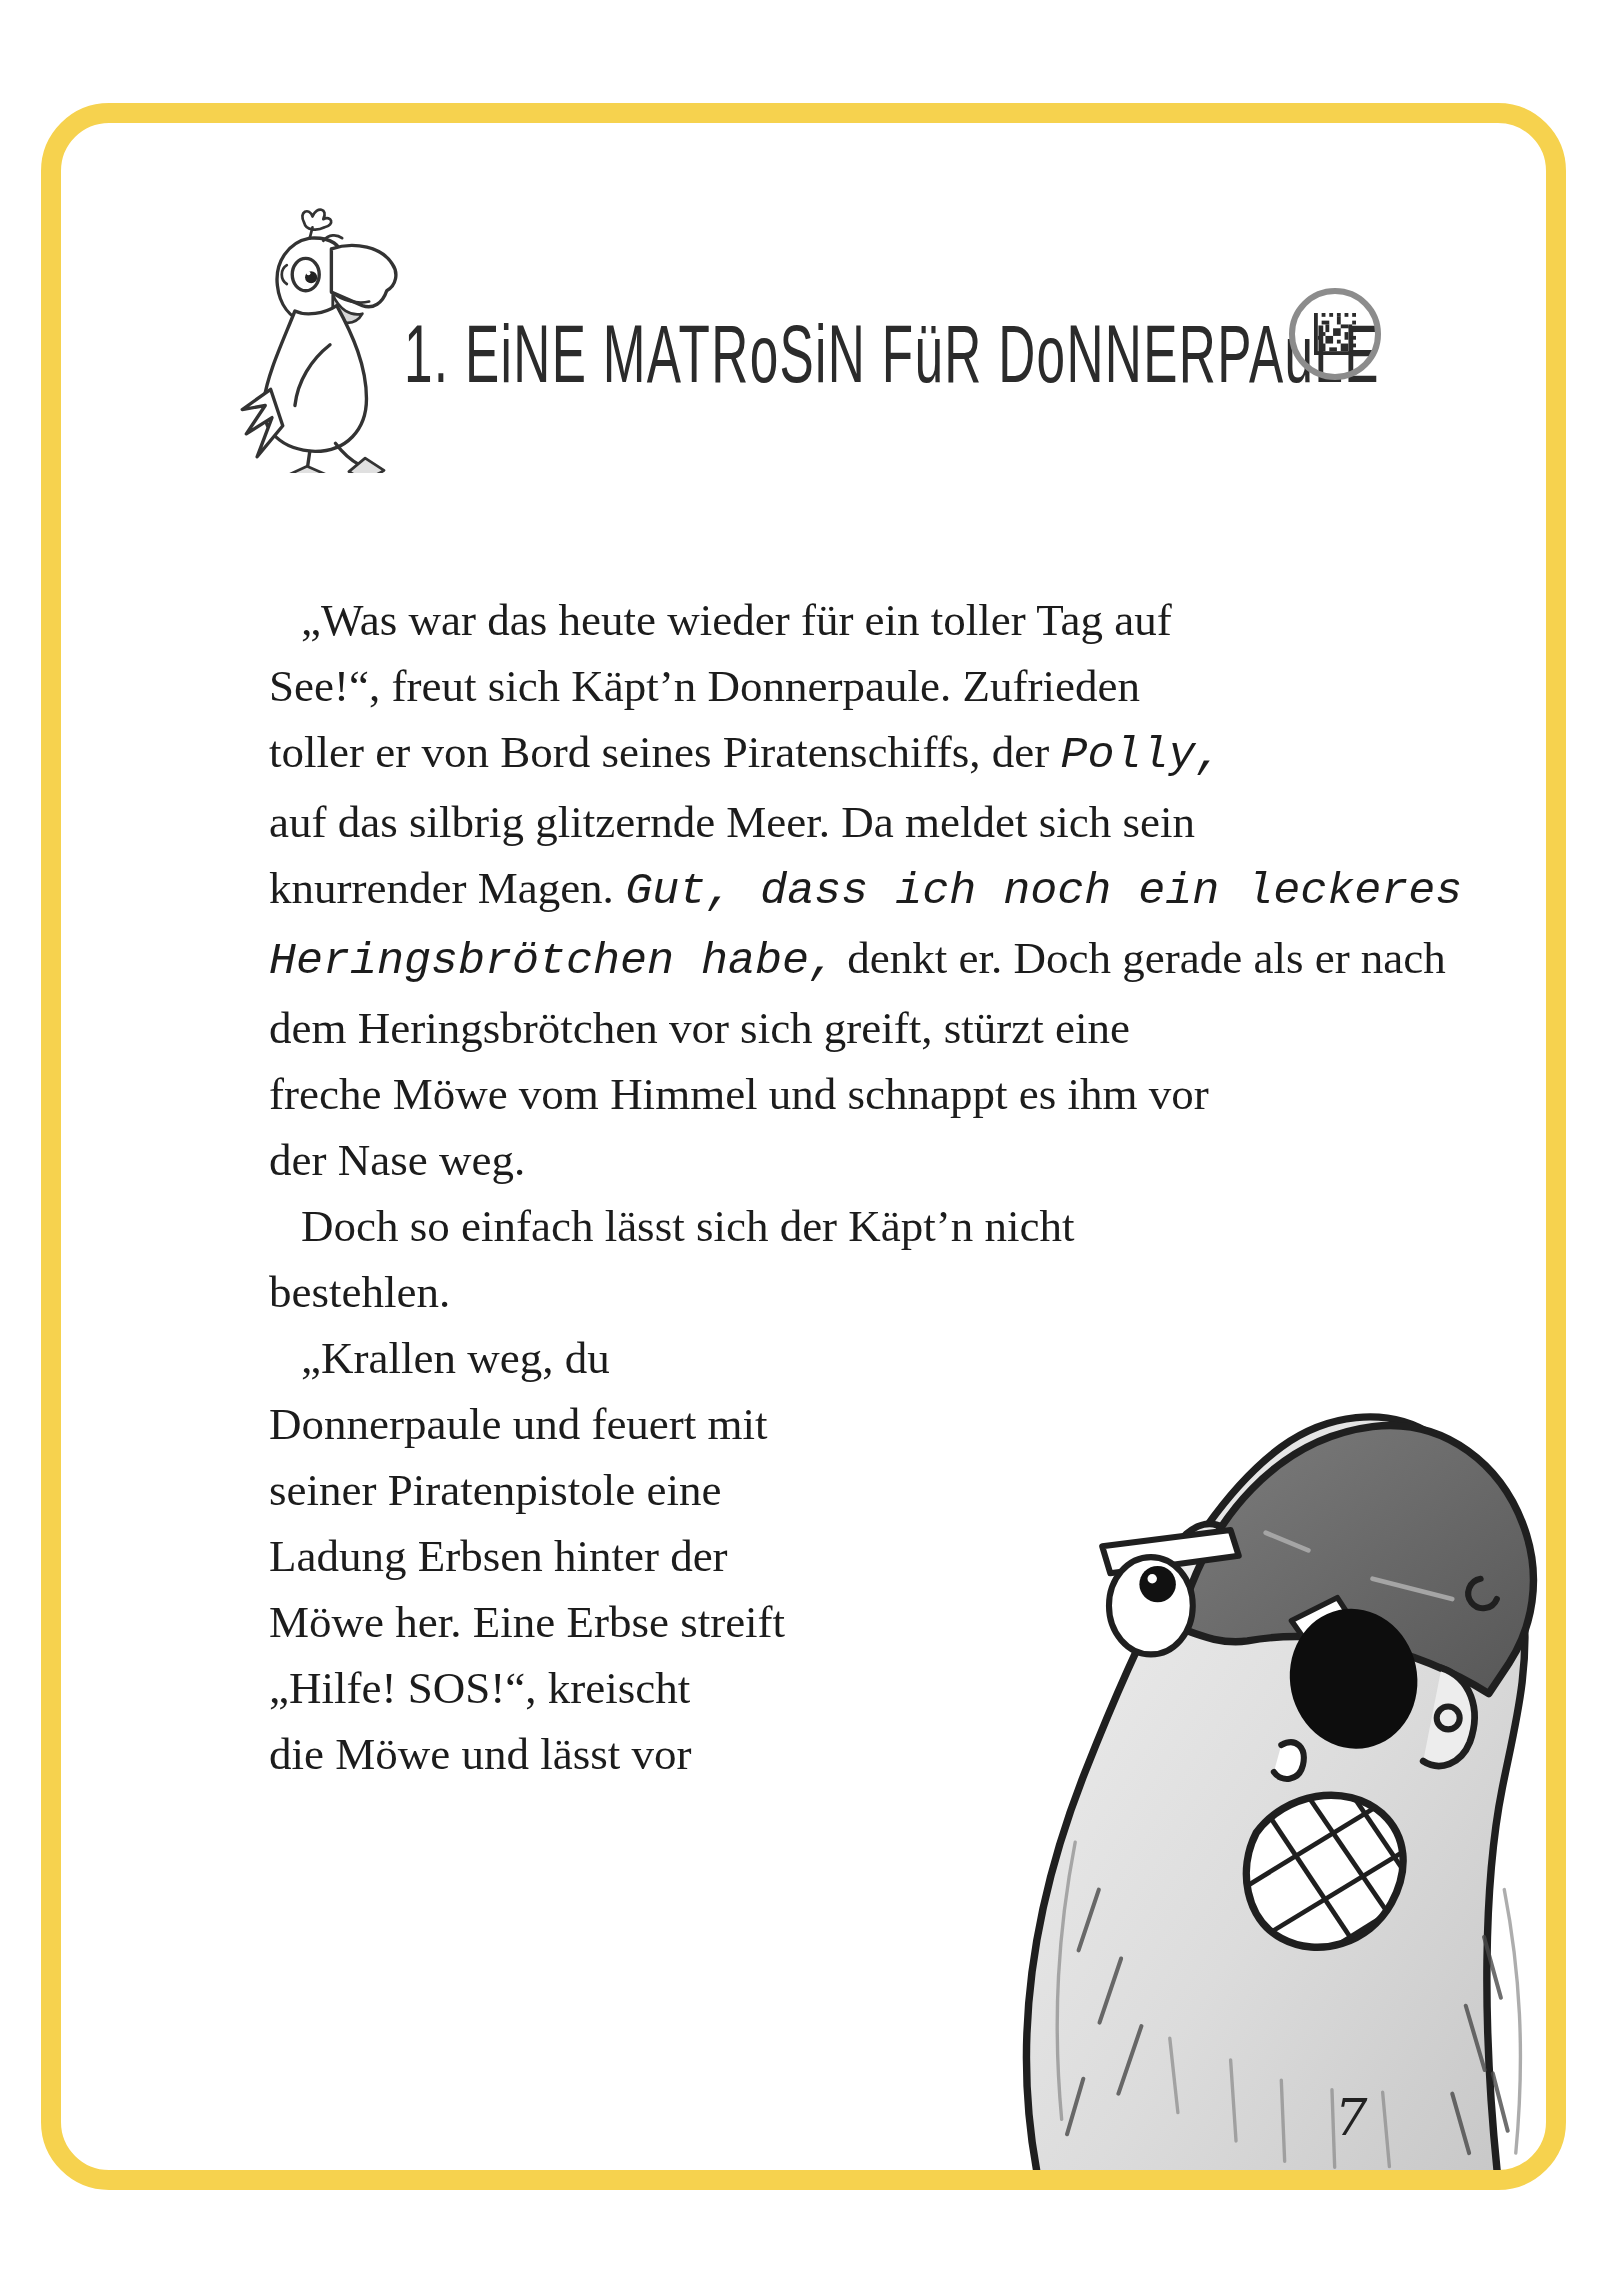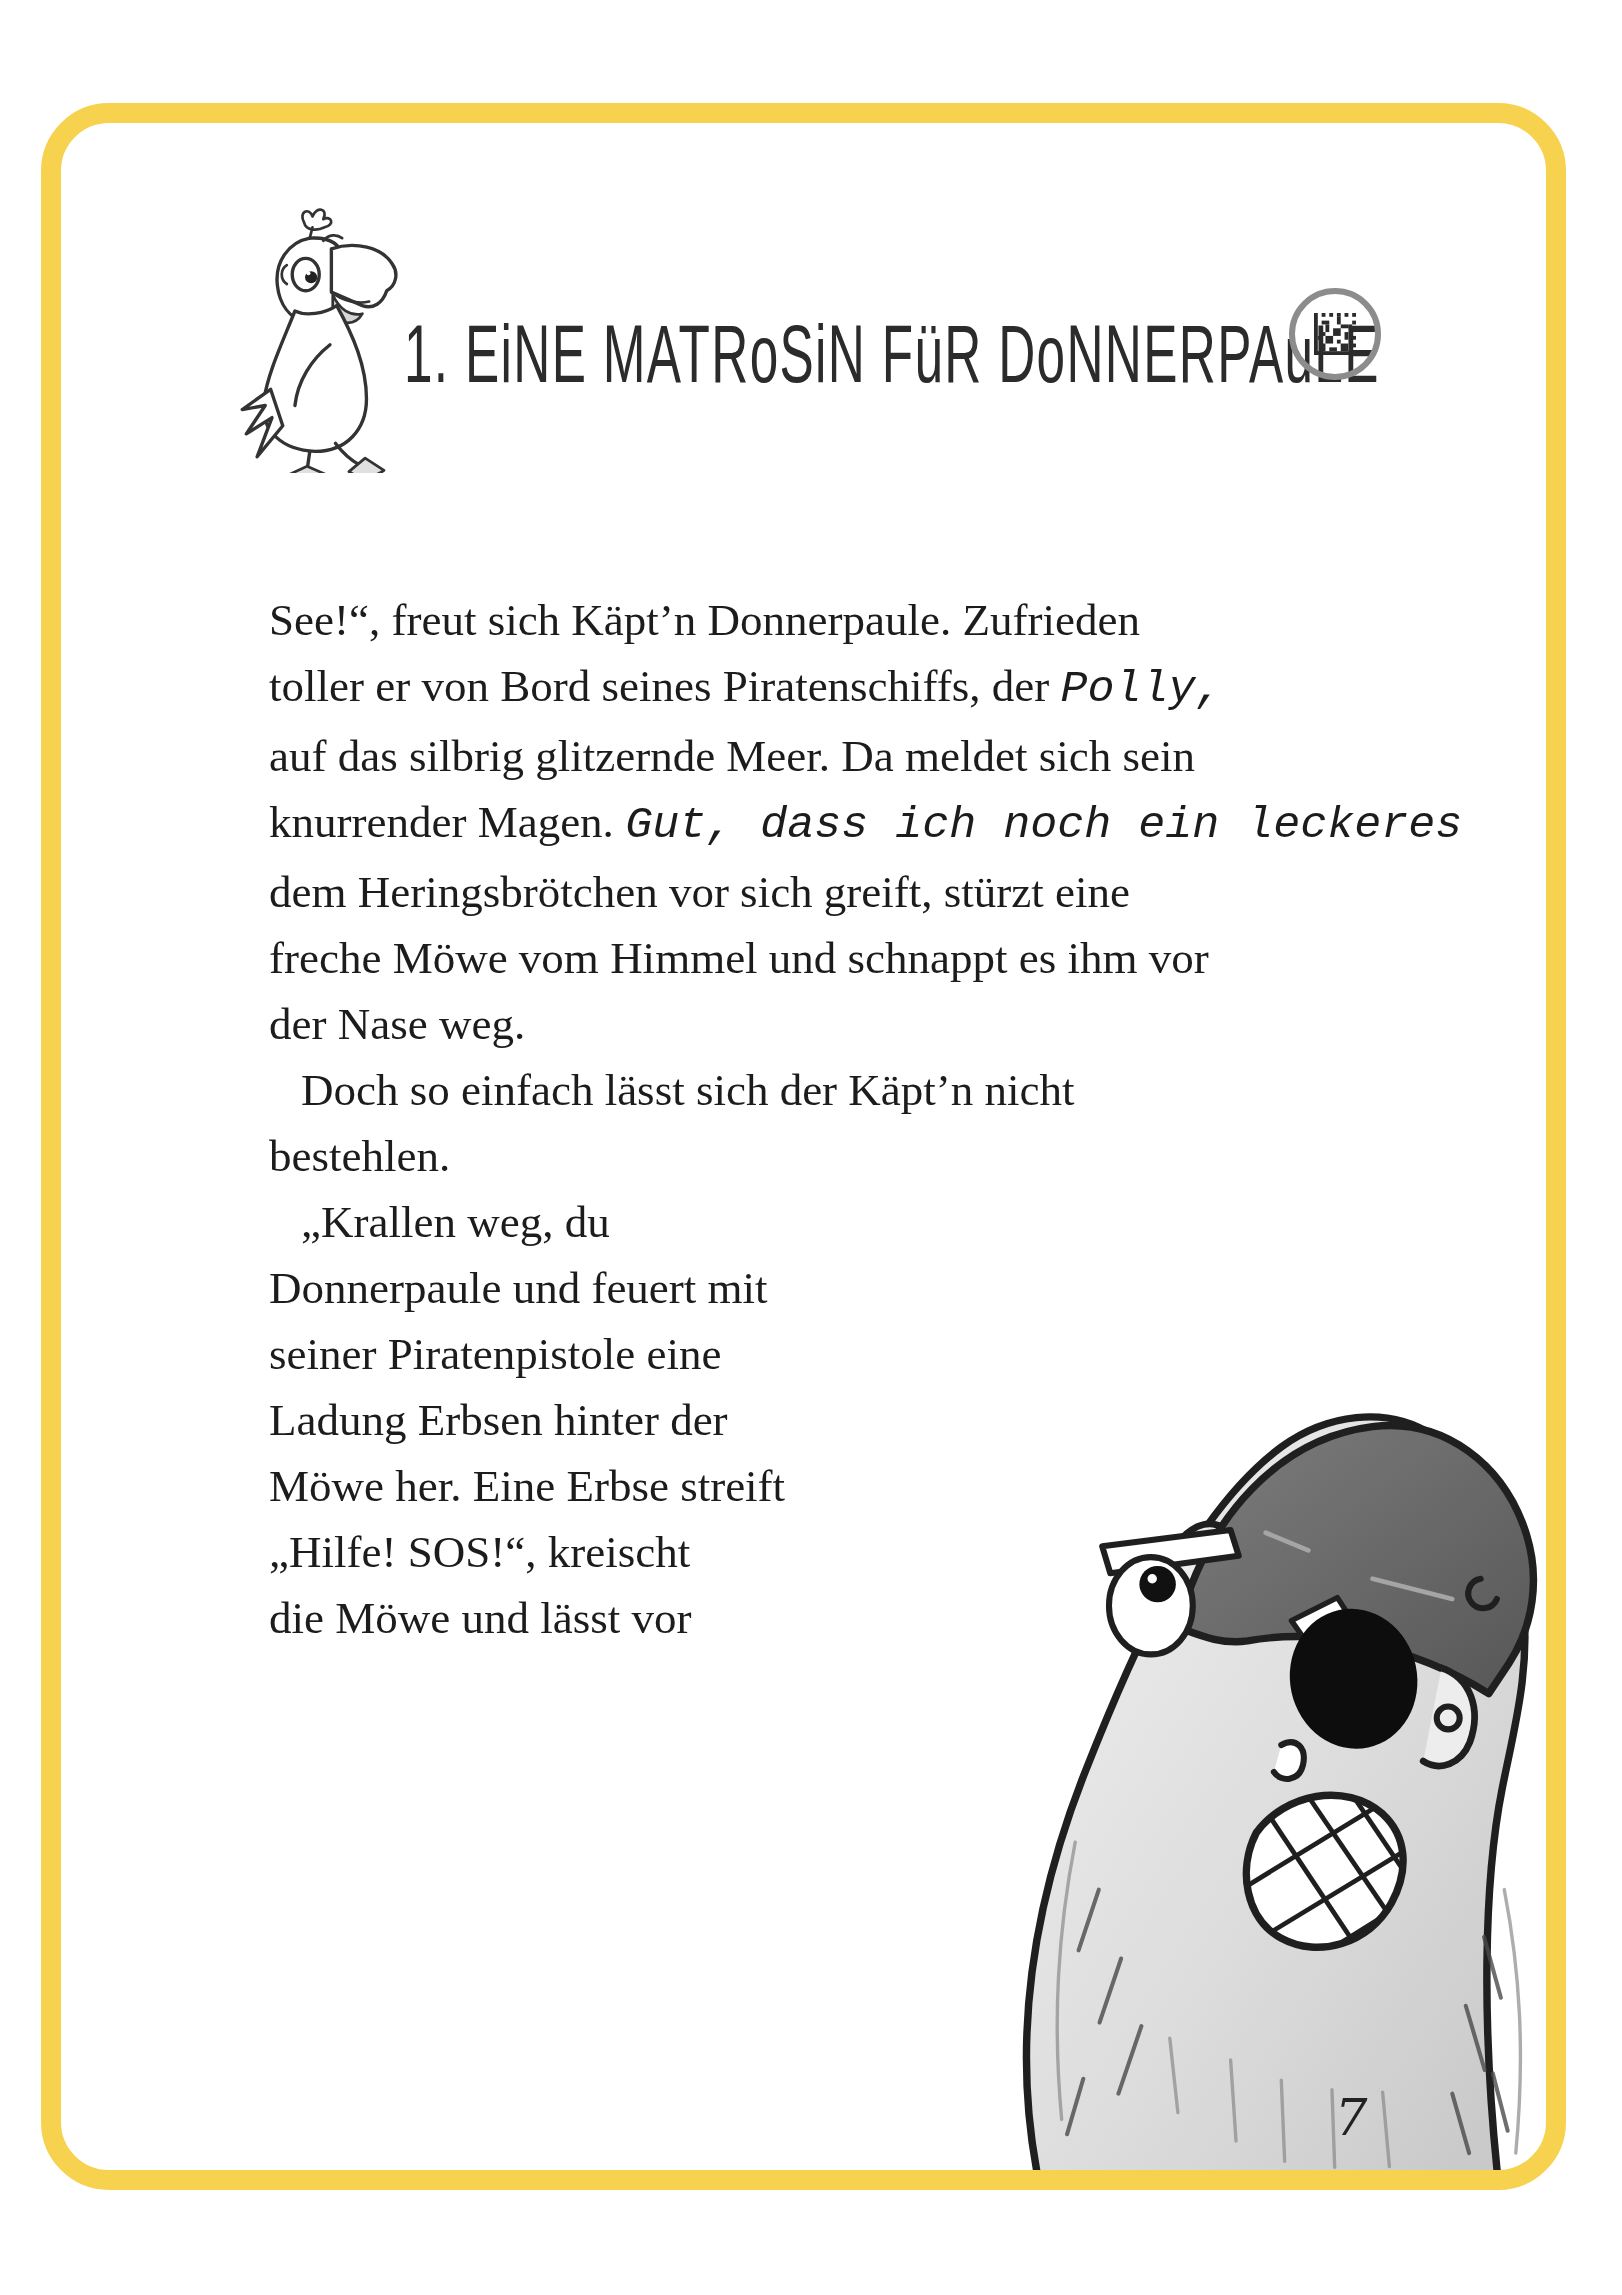--- a/index.html
+++ b/index.html
@@ -131,24 +131,26 @@
           <rect x="2" y="8" width="1" height="2"></rect>
         <rect x="4" y="9" width="2" height="1"></rect>
           <rect x="7" y="8" width="2" height="2"></rect>
         <rect x="9" y="3" width="1" height="1"></rect>
           <rect x="1" y="6" width="1" height="1"></rect>
       </g>
     </svg>
   </div>
 
   <div class="body-text">
+    <div class="line indent">„Was war das heute wieder für ein toller Tag auf</div>
     <div class="line">See!“, freut sich Käpt’n Donnerpaule. Zufrieden</div>
     <div class="line"><span>toller er von Bord seines Piratenschiffs, der </span><span class="i">Polly,</span></div>
     <div class="line">auf das silbrig glitzernde Meer. Da meldet sich sein</div>
     <div class="line"><span>knurrender Magen. </span><span class="i">Gut, dass ich noch ein leckeres</span></div>
+    <div class="line"><span class="i">Heringsbrötchen habe,</span><span> denkt er. Doch gerade als er nach</span></div>
     <div class="line">dem Heringsbrötchen vor sich greift, stürzt eine</div>
     <div class="line">freche Möwe vom Himmel und schnappt es ihm vor</div>
     <div class="line">der Nase weg.</div>
     <div class="line indent">Doch so einfach lässt sich der Käpt’n nicht</div>
     <div class="line">bestehlen.</div>
     <div class="line indent">„Krallen weg, du</div>
     <div class="line">Donnerpaule und feuert mit</div>
     <div class="line">seiner Piratenpistole eine</div>
     <div class="line">Ladung Erbsen hinter der</div>
     <div class="line">Möwe her. Eine Erbse streift</div>

